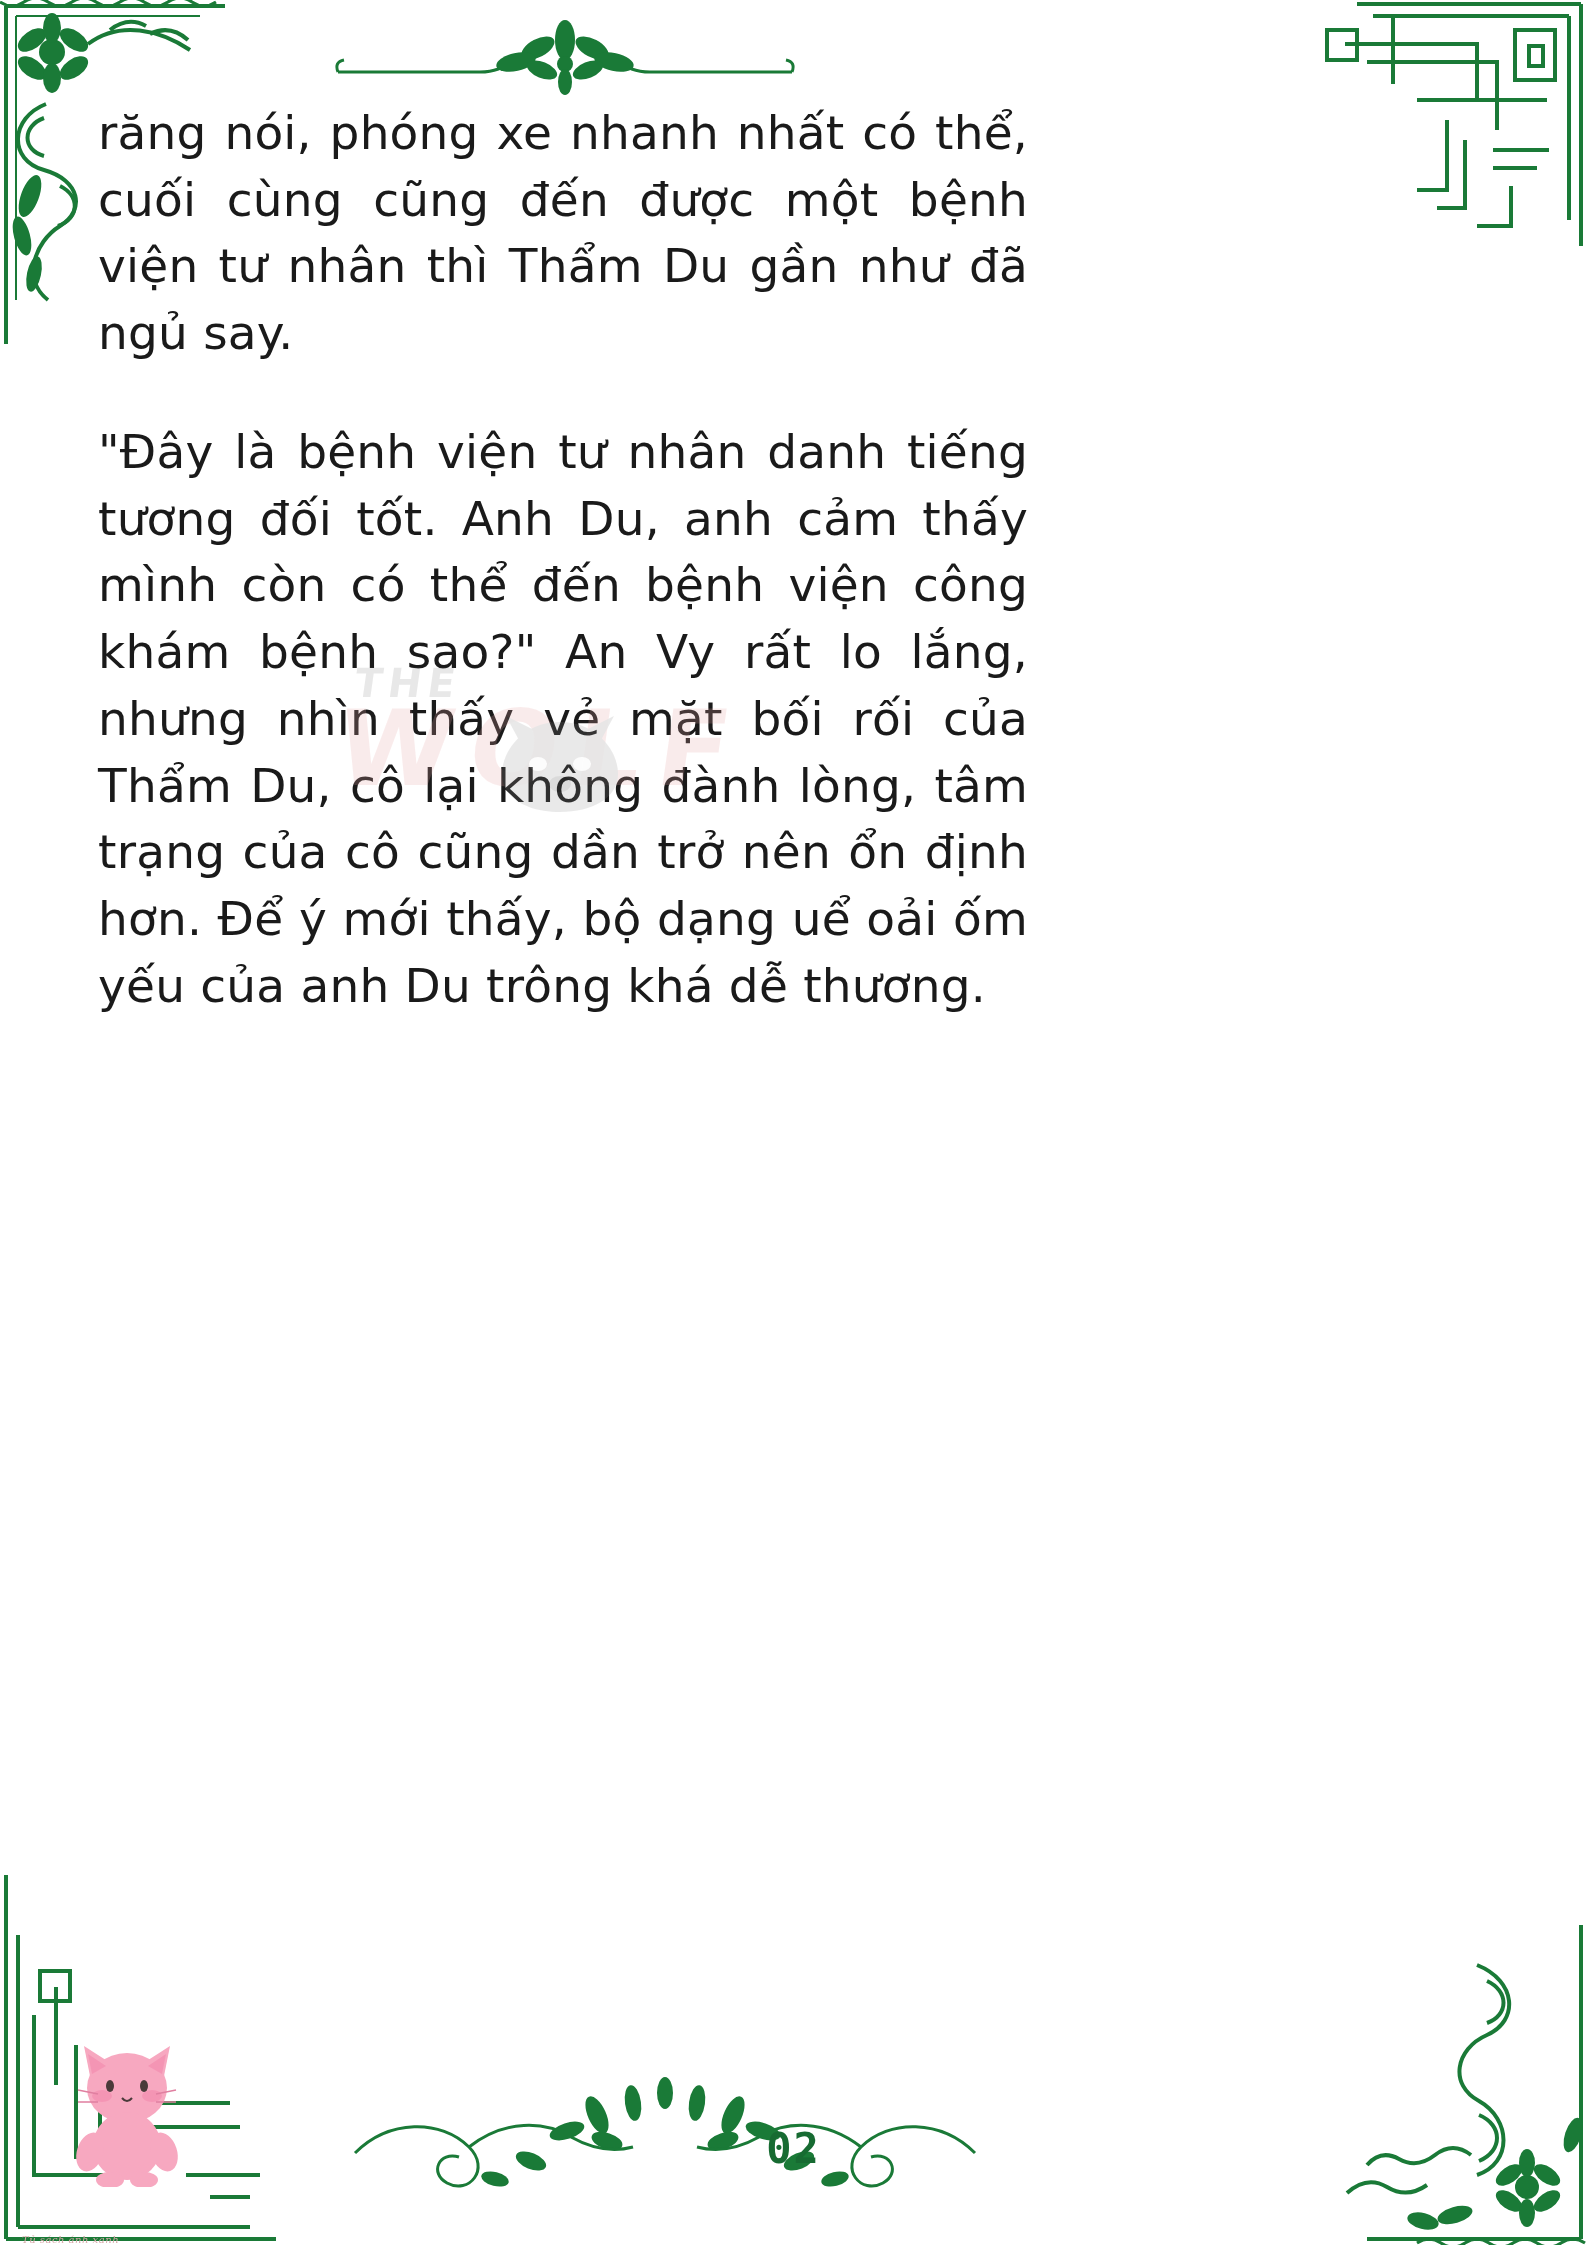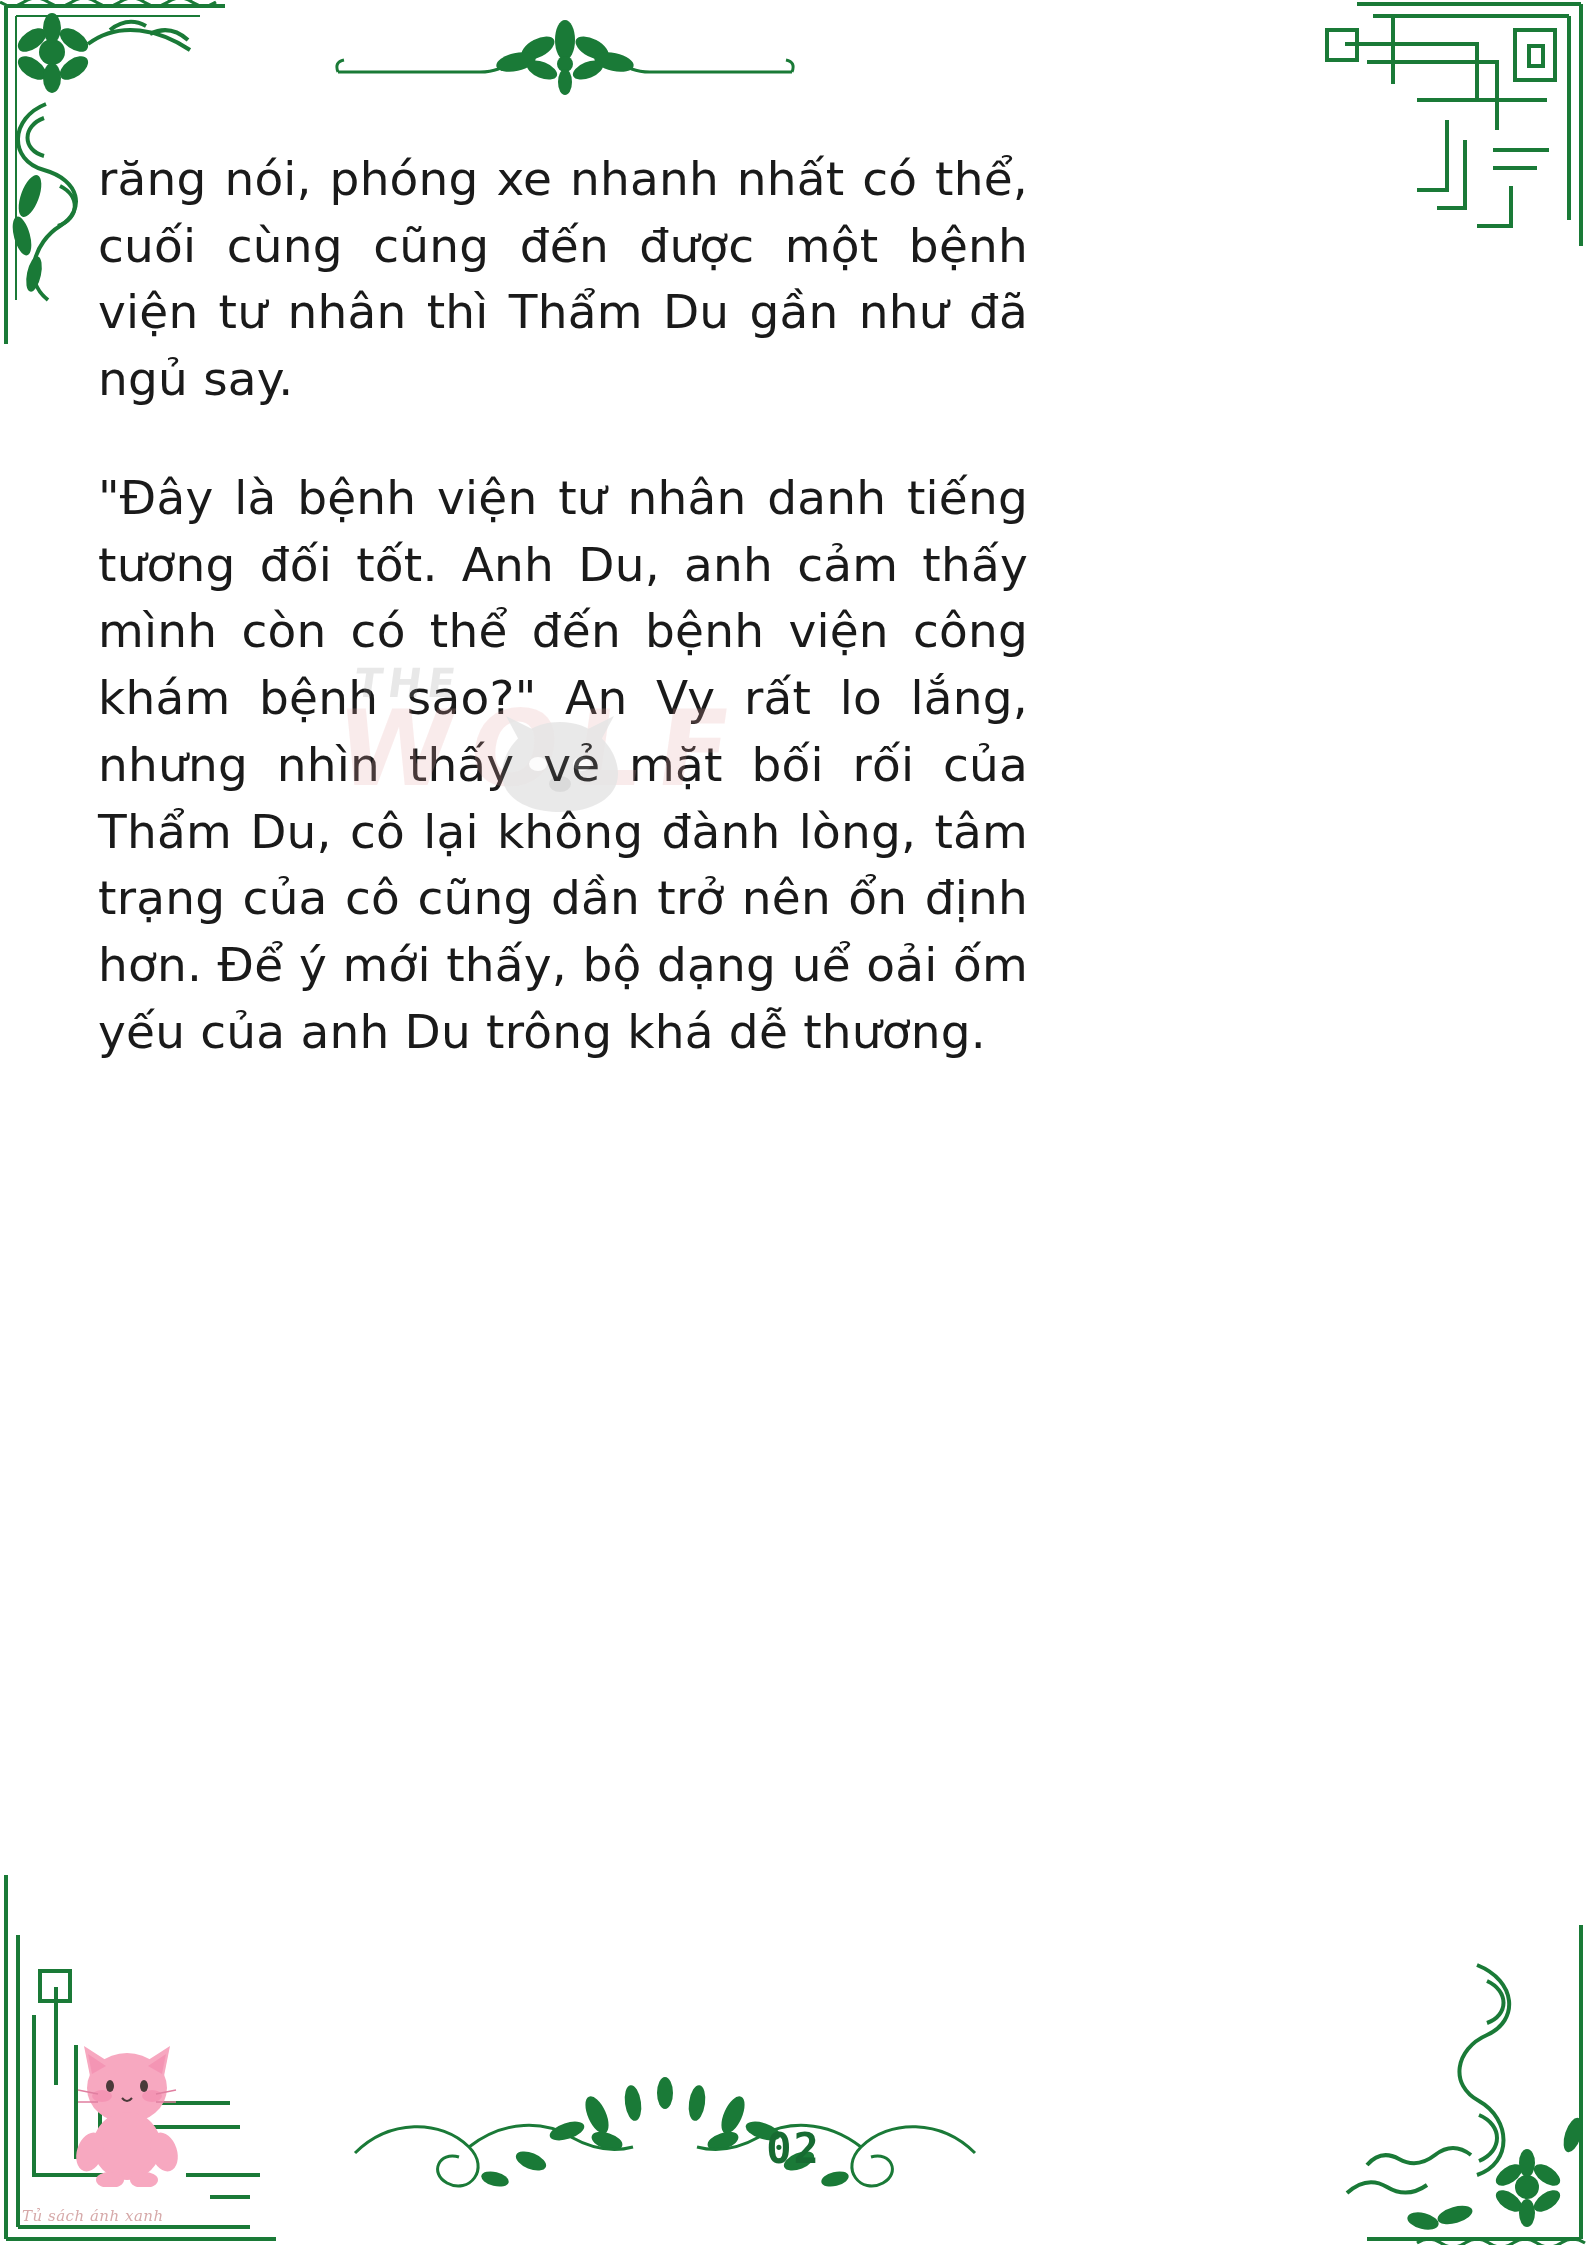--- a/index.html
+++ b/index.html
@@ -51,21 +51,20 @@
     height: 130px;
     pointer-events: none;
   }
 
   
   .content {
     position: absolute;
     left: 98px;
     top: 100px;
     width: 930px;
-    margin-top: 46px;
   }
   .para {
     font-family: "DejaVu Sans", sans-serif;
     font-size: 47px;
     line-height: 1.42;
     color: #1a1a1a;
     margin: 0 0 52px 0;
     text-align: justify;
     letter-spacing: 0.2px;
     font-weight: 400;
@@ -132,23 +131,23 @@
     left: 60px;
     bottom: 58px;
     width: 135px;
     height: 155px;
     pointer-events: none;
   }
 
   .footer-credit {
     position: absolute;
     left: 22px;
-    bottom: 20px;
+    bottom: 0;
     font-family: "DejaVu Serif", serif;
-    font-size: 15px;
+    font-size: 10px;
     color: #d6a9a9;
     font-style: italic;
     letter-spacing: 0.5px;
   }
 </style>
 </head>
 <body>
 
 <div class="page">
 

